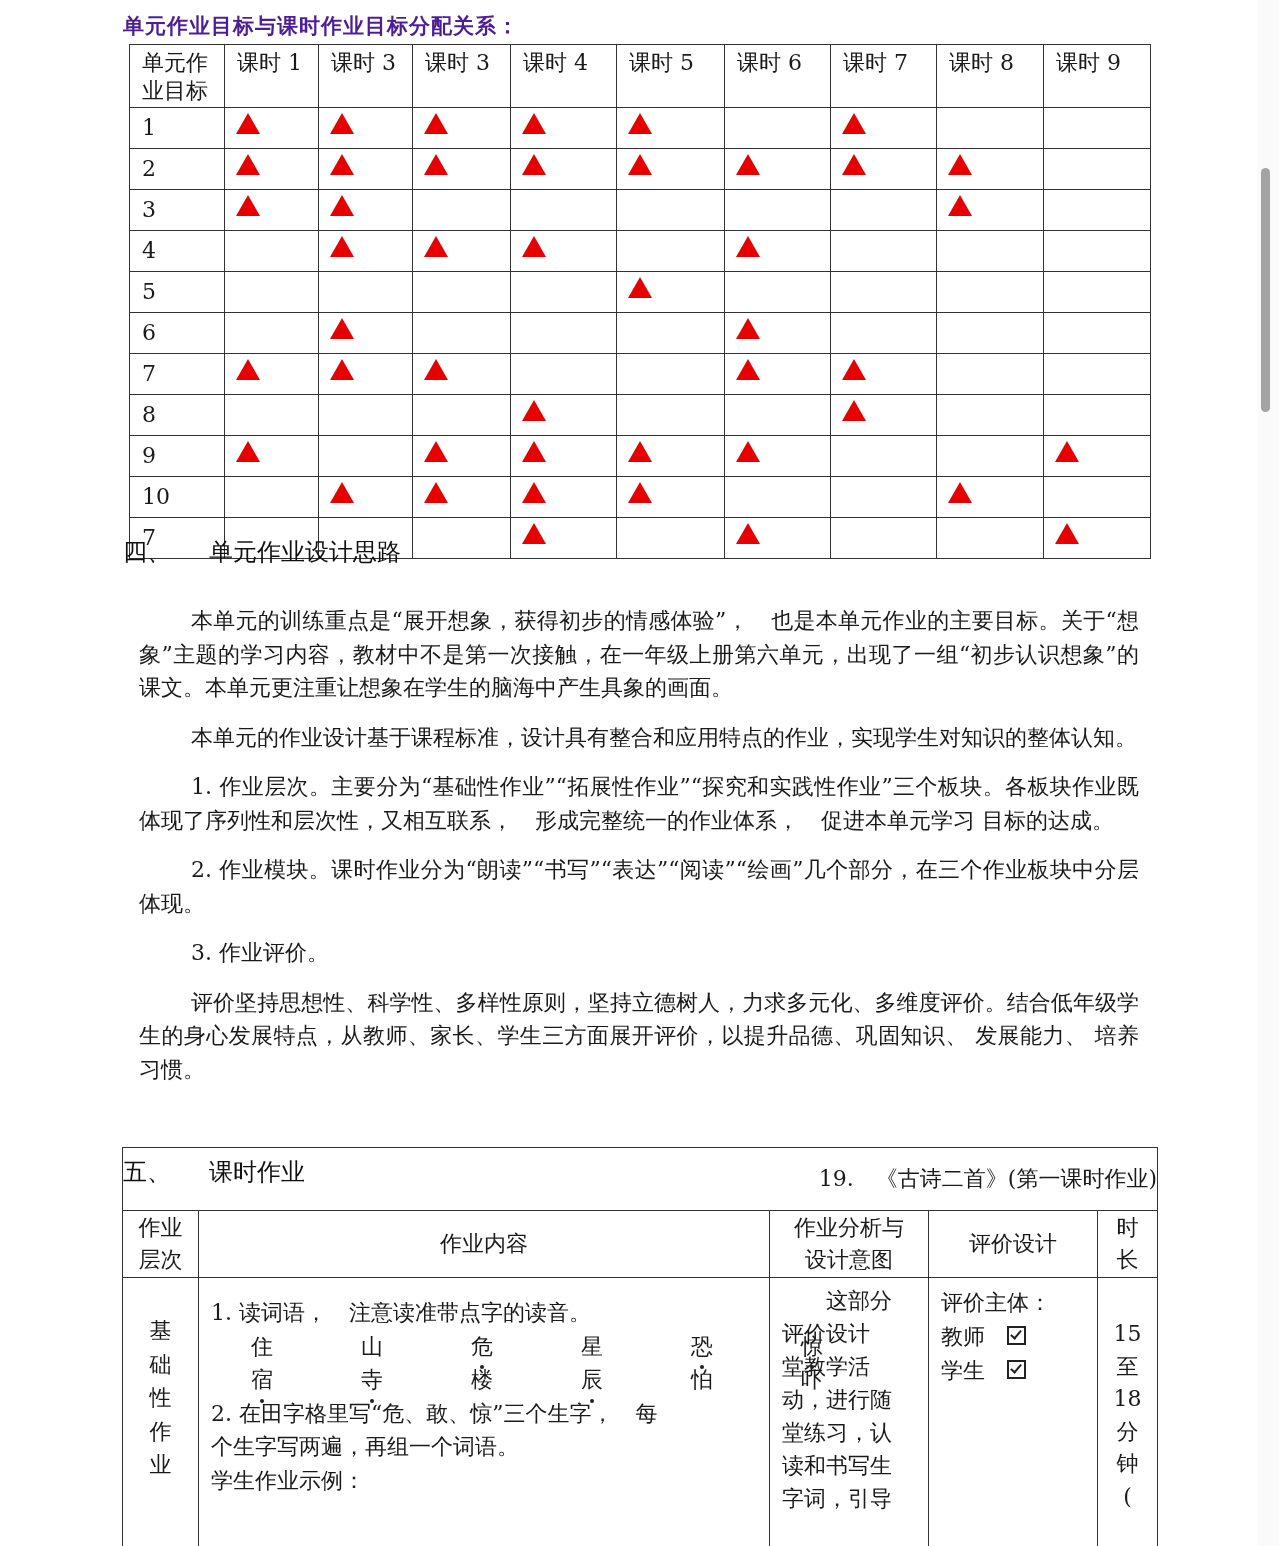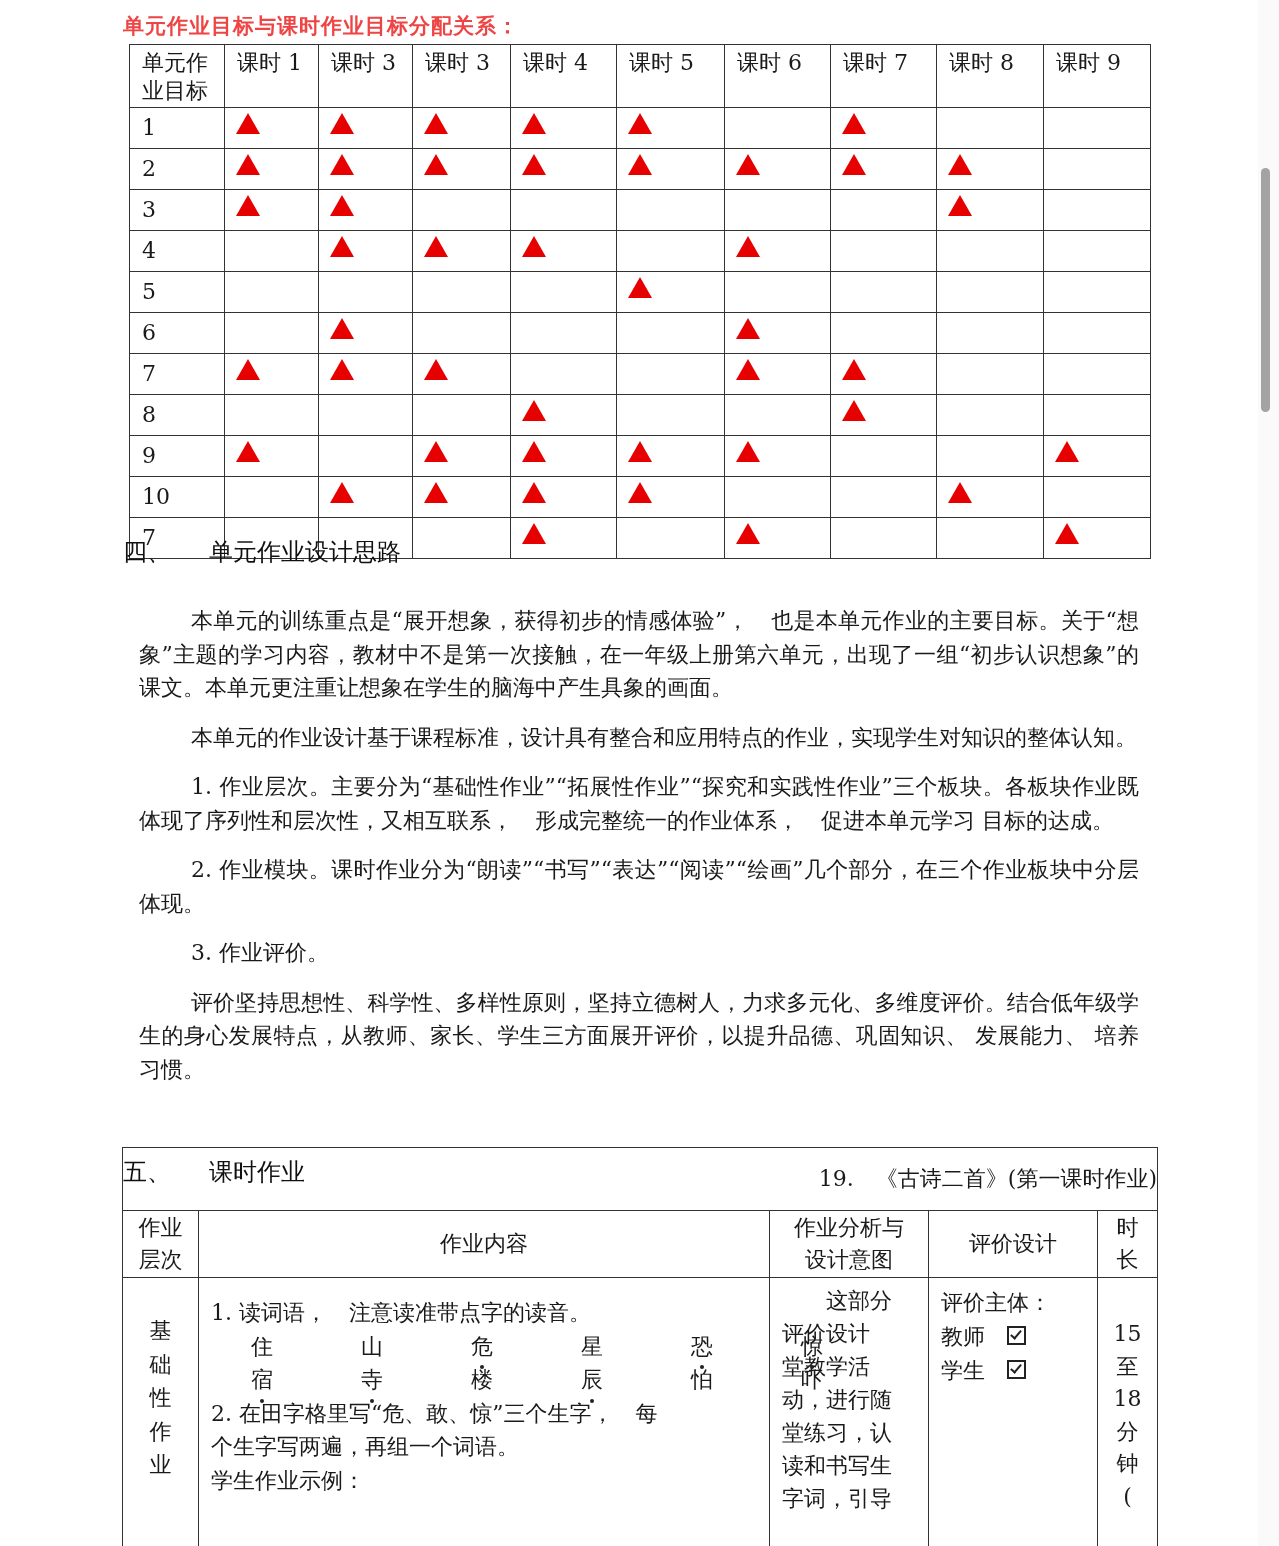--- a/index.html
+++ b/index.html
@@ -1,20 +1,20 @@
 <!DOCTYPE html>
 <html><head>
 <meta charset="utf-8">
 <style>
   html, body { margin:0; padding:0; background:#ffffff; }
   body { width:1279px; height:1546px; position:relative; overflow:hidden;
          font-family:"DejaVu Serif","Liberation Serif",serif; color:#1a1a1a; }
   .abs { position:absolute; }
   .caption { left:123px; top:12px; font-family:"DejaVu Sans","Liberation Sans",sans-serif;
-             font-weight:bold; font-size:21px; letter-spacing:1px; color:#ef4444; }
+             font-weight:bold; font-size:21px; letter-spacing:1px; color:#4c1d95; }
   table.grid { position:absolute; border-collapse:collapse; table-layout:fixed; }
   table.grid td { border:1.5px solid #333; padding:0; vertical-align:top; }
   #t1 { left:129px; top:44px; width:1021px;border-radius:32px; }
   #t1 td { font-size:22px; }
   #t1 .hdr td { height:62px; }
   #t1 .hdr td .lbl { display:block; padding:4px 0 0 12px; line-height:28px; }
   #t1 .hdr td.first .lbl { padding:4px 0 0 12px; font-size:22px; line-height:28px; }
   #t1 .row td { height:33px; position:relative; }
   #t1 .row td.num { padding-left:12px; line-height:40px; font-size:22px; }
   .tri { position:absolute; left:11px; top:5px; width:0; height:0;

